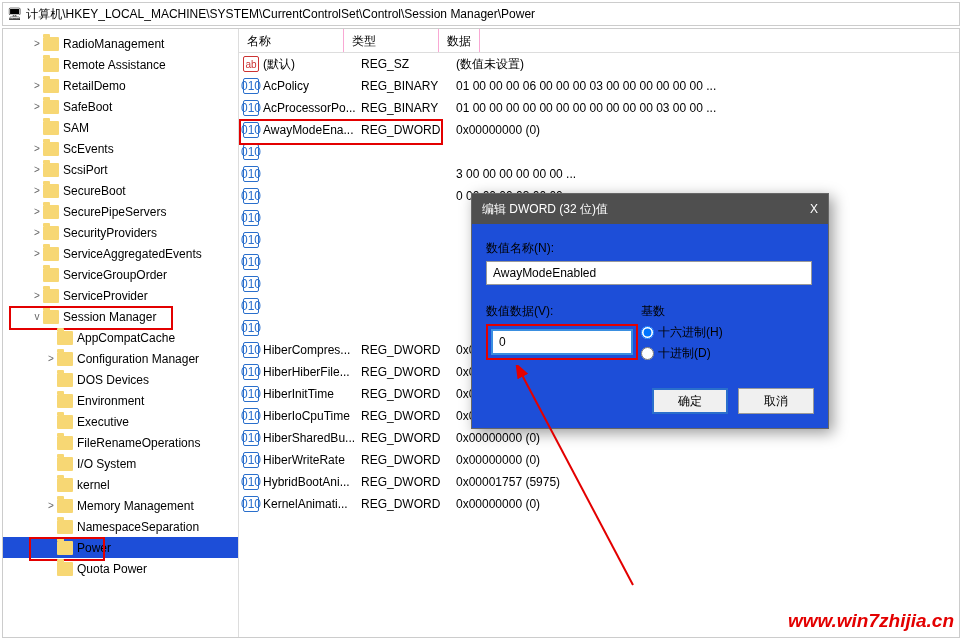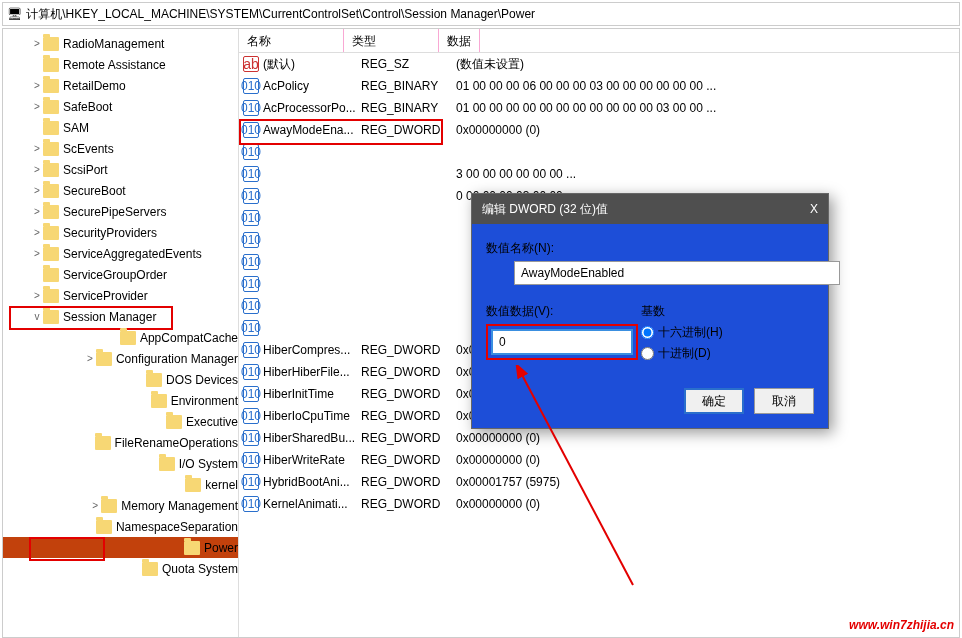--- a/index.html
+++ b/index.html
@@ -3,62 +3,62 @@
 <meta charset="utf-8">
 <style>
 * { margin: 0; padding: 0; box-sizing: border-box; font-family: "Microsoft YaHei", "Segoe UI", sans-serif; font-size: 12px; }
 body { width: 962px; height: 638px; background: #fff; overflow: hidden; position: relative; }
 .addr-bar { height: 24px; border: 1px solid #ccc; display: flex; align-items: center; padding: 0 4px; background: #fff; margin: 2px; }
 .addr-bar .icon-pc { margin-right: 4px; }
 .main { display: flex; height: 610px; border: 1px solid #ccc; margin: 0 2px; }
 .tree { width: 236px; border-right: 1px solid #ddd; overflow: auto; padding: 4px 0; background: #fff; }
 .tree-item { display: flex; align-items: center; height: 21px; padding-left: 4px; cursor: default; white-space: nowrap; }
 .tree-item.l2 { padding-left: 28px; }
-.tree-item.l3 { padding-left: 42px; justify-content: flex-end; }
+.tree-item.l3 { padding-left: 42px; }
 .tree-item .expander { width: 12px; text-align: center; color: #666; font-size: 10px; }
 .tree-item .folder { width: 16px; height: 14px; background: #f7d774; border-radius: 1px; margin-right: 4px; position: relative; }
 .tree-item .folder::before { content: ""; position: absolute; top: -3px; left: 0; width: 7px; height: 3px; background: #f7d774; border-radius: 1px 1px 0 0; }
-.tree-item.selected { background: #c2410c; }
+.tree-item.selected { background: #1d4ed8; }
 .tree-item.hl-sm { position: relative; }
 .tree-item.hl-sm::after { content:""; position:absolute; left:6px; top:0; width:160px; height:20px; border:2px solid #e30000; pointer-events:none; }
 .tree-item.hl-power { position: relative; }
 .tree-item.hl-power::after { content:""; position:absolute; left:26px; top:0; width:72px; height:20px; border:2px solid #e30000; pointer-events:none; }
 .content { flex: 1; overflow: auto; position: relative; }
 .columns { display: flex; height: 24px; border-bottom: 1px solid #ddd; background: #fff; }
 .columns div { padding: 4px 8px; border-right: 1px solid #f9a8d4; }
 .col-name { width: 105px; }
 .col-type { width: 95px; }
 .rows { }
 .row { display: flex; align-items: center; height: 22px; padding-left: 4px; }
-.row .ricon { width: 16px; height: 16px; margin-right: 4px; display: flex; align-items: center; justify-content: center; font-size: 14px; color: #fff; border-radius: 2px; }
+.row .ricon { width: 16px; height: 16px; margin-right: 4px; display: flex; align-items: center; justify-content: center; font-size: 10px; color: #fff; border-radius: 2px; }
 .ricon.str { background: #fff; border: 1px solid #c33; color: #c33; }
 .ricon.bin { background: #fff; border: 1px solid #2a6fcc; color: #2a6fcc; font-size: 12px; }
 .row .rname { width: 98px; overflow: hidden; text-overflow: ellipsis; white-space: nowrap; }
 .row .rtype { width: 95px; }
 .row.hl { position: relative; }
 .row.hl::after { content:""; position:absolute; left:0; top:0; width:200px; height:22px; border:2px solid #e30000; pointer-events:none; }
 .dialog { position: absolute; left: 232px; top: 164px; width: 358px; background: #1d4ed8; border: 1px solid #666; box-shadow: 4px 4px 14px rgba(0,0,0,0.4); z-index: 10; }
 .dtitle { height: 30px; background: #4f4f4f; color: #fff; display: flex; align-items: center; justify-content: space-between; padding: 0 10px; }
 .dtitle .x { font-family: Arial; cursor: default; }
 .dbody { padding: 12px 14px; }
 .dlabel { margin: 4px 0 4px 0; }
-.dinput { width: 326px; height: 24px; border: 1px solid #999; padding: 2px 6px; background: #fff; margin-left: 28px; }
+.dinput { width: 326px; height: 24px; border: 1px solid #999; padding: 2px 6px; background: #fff; }
 .drow2 { display: flex; margin-top: 14px; }
 .dval { width: 155px; }
 .dval input { width: 140px; height: 24px; border: 1px solid #3a8fe0; padding: 2px 6px; outline: 1px solid #3a8fe0; }
 .dval-wrap { border: 2px solid #e30000; padding: 4px; width: 152px; }
 .dbase { flex: 1; }
 .radio { display: flex; align-items: center; margin: 4px 0; }
 .radio input { margin-right: 4px; }
 .dbtns { display: flex; justify-content: flex-end; gap: 10px; padding: 10px 14px 14px; }
-.dbtns button { width: 60px; height: 26px; background: #f0f0f0; border: 1px solid #999; }
+.dbtns button { width: 76px; height: 26px; background: #f0f0f0; border: 1px solid #999; }
 .dbtns button.primary { border: 2px solid #2a6fcc; }
 .arrow-svg { position: absolute; left: 274px; top: 336px; z-index: 11; pointer-events: none; }
 .watermark { position: absolute; right: 8px; bottom: 6px; text-align: right; z-index: 5; }
-.watermark .url { color: #e30000; font-weight: bold; font-size: 12px; font-style: italic; }
+.watermark .url { color: #e30000; font-weight: bold; font-size: 19px; font-style: italic; }
 .watermark .logo { display: flex; align-items: center; justify-content: flex-end; }
 .watermark .logotxt { font-size: 28px; font-weight: bold; font-style: italic; color: #1e5fb3; }
 .watermark .dot { color: #e30000; }
 .watermark .globe { width: 36px; height: 36px; border-radius: 50%; background: radial-gradient(circle at 30% 30%, #7fc0ff, #1e5fb3); margin-left: 4px; position: relative; }
 .watermark .globe::after { content: "家"; position: absolute; color: #fff; font-size: 14px; left: 10px; top: 8px; font-style: normal; }
 </style>
 </head>
 <body>
 
 <div class="addr-bar">
@@ -189,21 +189,21 @@
         <span>NamespaceSeparation</span>
       </div>
       <div class="tree-item l3 selected hl-power">
         <span class="expander"></span>
         <span class="folder"></span>
         <span>Power</span>
       </div>
       <div class="tree-item l3">
         <span class="expander"></span>
         <span class="folder"></span>
-        <span>Quota System</span>
+        <span>Quota Power</span>
       </div>
     </div>
   <div class="content">
     <div class="columns">
       <div class="col-name">名称</div>
       <div class="col-type">类型</div>
       <div class="col-data">数据</div>
     </div>
     <div class="rows" id="rows">
         <div class="row">

